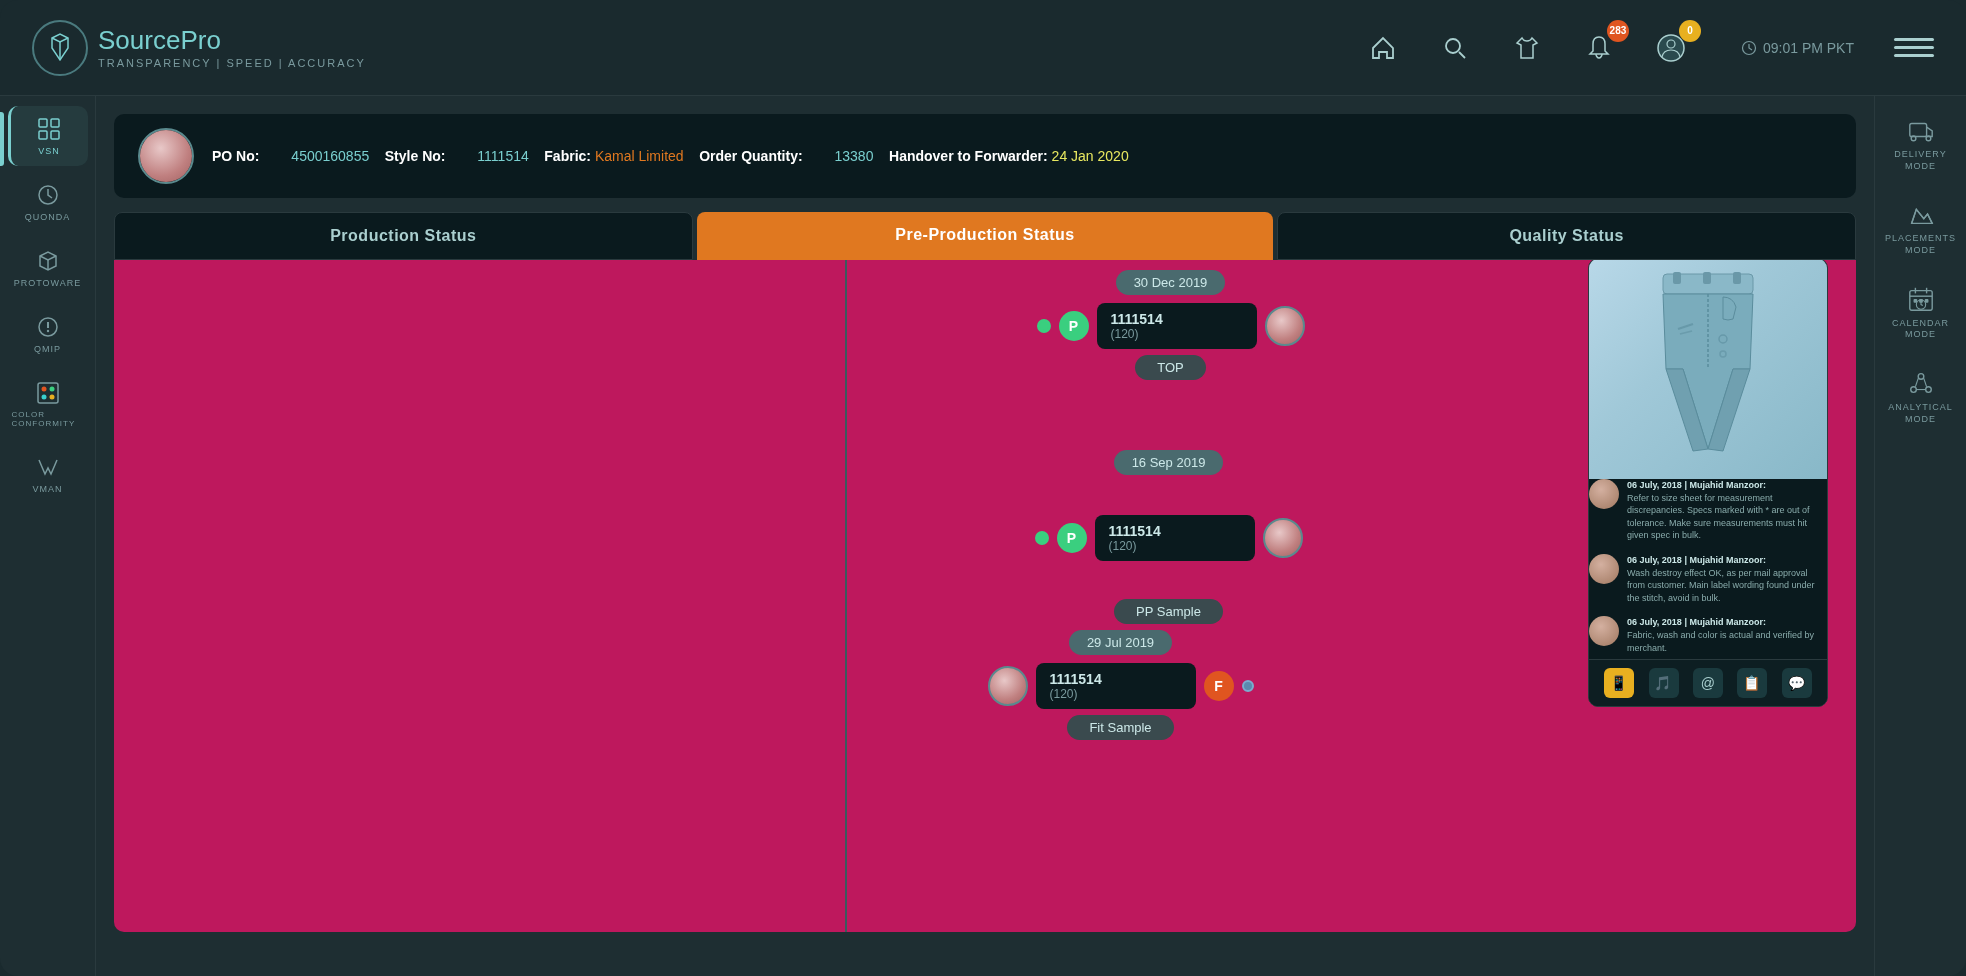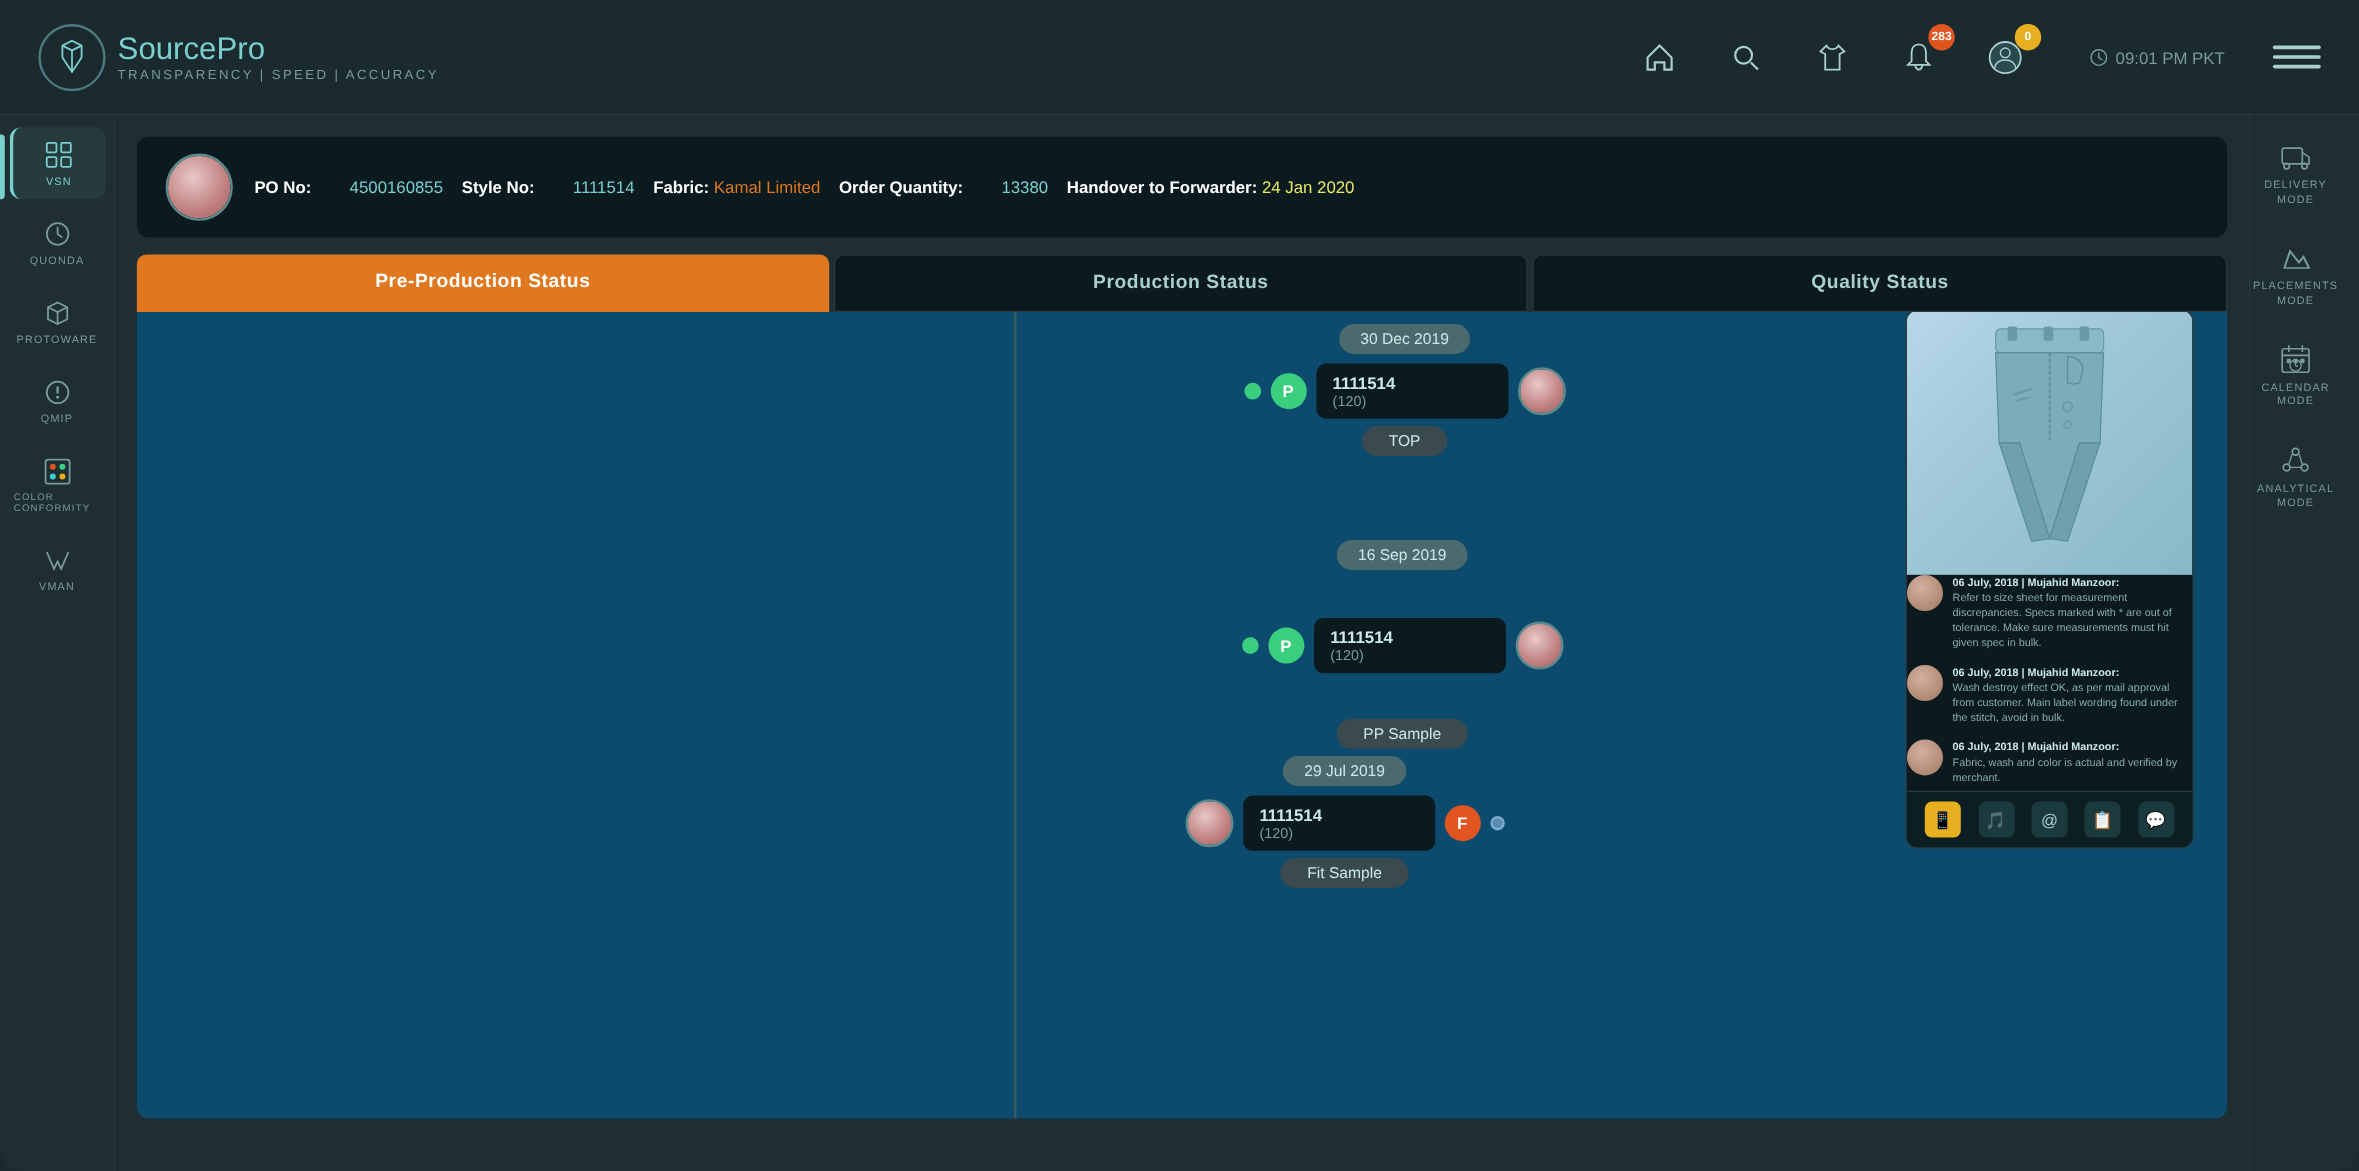--- a/index.html
+++ b/index.html
@@ -140,21 +140,21 @@
       background: #7acfcf;
       border-radius: 0 3px 3px 0;
     }
 
     
     .right-sidebar {
       width: 92px;
       background: #1e2e32;
       display: flex;
       flex-direction: column;
-      align-items: flex-start;
+      align-items: center;
       padding: 10px 0;
       border-left: 1px solid #2a3a3e;
       gap: 8px;
     }
     .right-sidebar-item {
       width: 76px;
       display: flex;
       flex-direction: column;
       align-items: center;
       padding: 10px 4px;
@@ -223,21 +223,21 @@
       text-align: center;
       cursor: pointer;
       letter-spacing: 0.5px;
     }
     .status-tab.active { background: #e07820; color: #fff; }
     .status-tab.inactive { background: #0a1a1e; color: #aacfcf; border: 1px solid #2a3a3e; }
 
     
     .timeline-container {
       margin: 0 18px;
-      background: #0c4a6e;
+      background: #be185d;
       border-radius: 0 0 10px 10px;
       padding: 20px;
       position: relative;
       height: calc(976px - 96px - 80px - 68px - 60px);
       overflow: hidden;
     }
 
     
     .quality-panel {
       position: absolute;
@@ -522,22 +522,22 @@
         &nbsp;&nbsp;
         <span class="label">Order Quantity:</span>
         <span class="value">13380</span>
         &nbsp;&nbsp;
         <span class="label">Handover to Forwarder:</span>
         <span class="value-date">24 Jan 2020</span>
       </div>
     </div>
 
     <div class="status-tabs">
+      <div class="status-tab inactive">Production Status</div>
       <div class="status-tab active">Pre-Production Status</div>
-      <div class="status-tab inactive">Production Status</div>
       <div class="status-tab inactive">Quality Status</div>
     </div>
 
     <div class="timeline-container">
 
       <div style="position:absolute; left:calc(50% - 140px); top:0; bottom:0; width:2px; background:#3a5a5e;"></div>
 
       <div style="position:absolute; top:10px; left:calc(50% - 140px - 100px); right:260px; display:flex; flex-direction:column; align-items:center;">
         <div class="timeline-date-badge">30 Dec 2019</div>
         <div style="display:flex; align-items:center; gap:0; margin-top:8px;">

